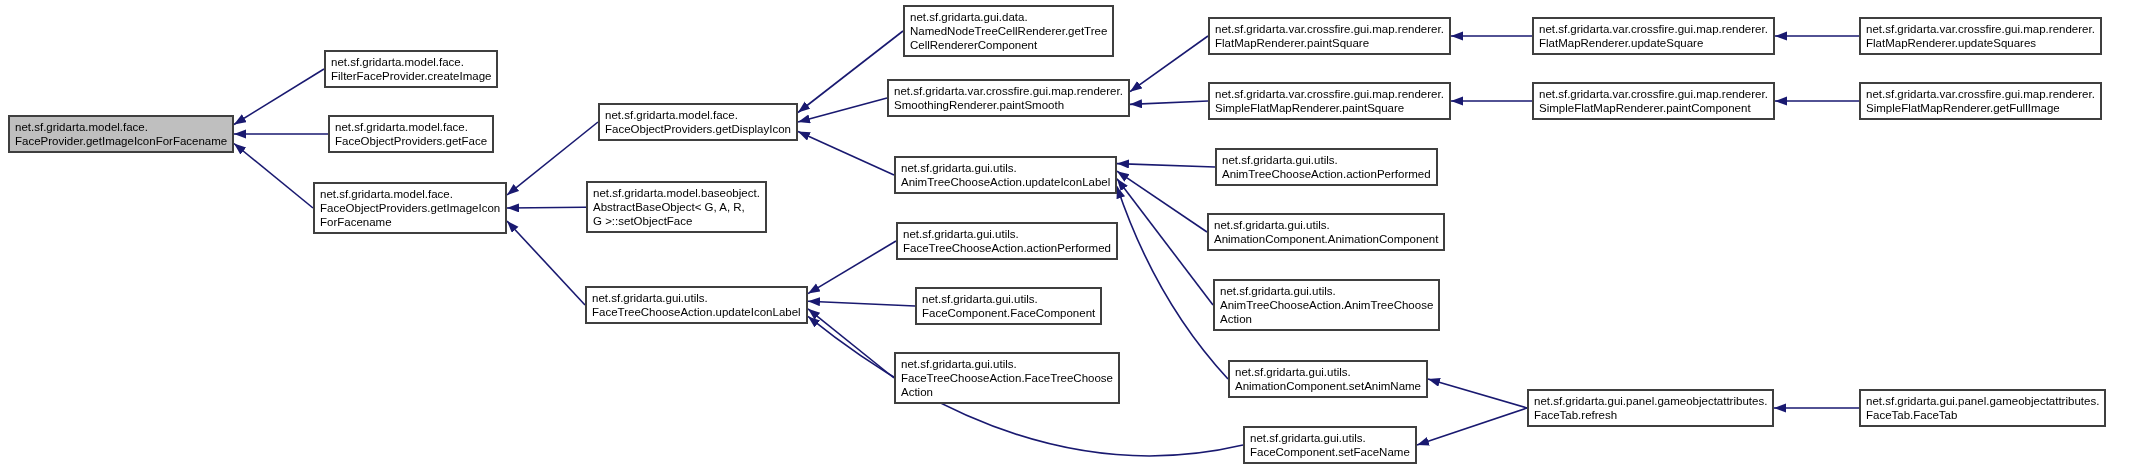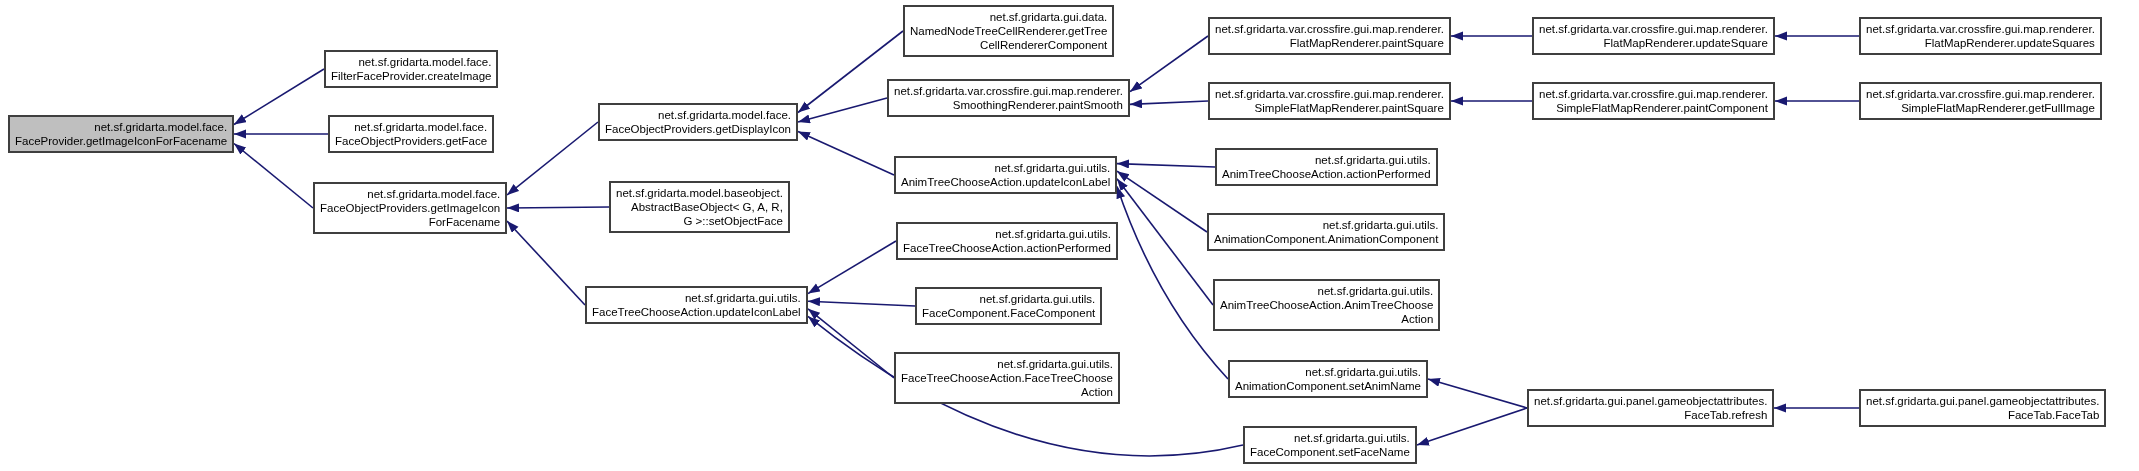--- a/index.html
+++ b/index.html
@@ -26,21 +26,21 @@
     position: absolute;
     z-index: 1;
     box-sizing: border-box;
     background: var(--nodefill, #ffffff);
     border: 2px solid var(--nodeborder, #3f3f3f);
     color: #000000;
     font-size: 11.5px;
     line-height: 14px;
     padding: 3px 5px;
     white-space: pre;
-    text-align: right;
+    text-align: left;
     cursor: pointer;
   }
   .node.highlight {
     background: var(--hifill, #bfbfbf);
   }
 </style>
 </head>
 <body>
 
 <div id="graph" style="--bg: #ffffff; --edge: #191970; --nodefill: #ffffff; --nodeborder: #3f3f3f; --hifill: #bfbfbf;">
@@ -82,21 +82,21 @@
 FaceProvider.getImageIconForFacename</div>
   <div class="node" style="left:324px;top:50px">net.sf.gridarta.model.face.
 FilterFaceProvider.createImage</div>
   <div class="node" style="left:328px;top:115px">net.sf.gridarta.model.face.
 FaceObjectProviders.getFace</div>
   <div class="node" style="left:313px;top:182px">net.sf.gridarta.model.face.
 FaceObjectProviders.getImageIcon
 ForFacename</div>
   <div class="node" style="left:598px;top:103px">net.sf.gridarta.model.face.
 FaceObjectProviders.getDisplayIcon</div>
-  <div class="node" style="left:609px;top:181px">net.sf.gridarta.model.baseobject.
+  <div class="node" style="left:586px;top:181px">net.sf.gridarta.model.baseobject.
 AbstractBaseObject&lt; G, A, R,
 G &gt;::setObjectFace</div>
   <div class="node" style="left:903px;top:5px">net.sf.gridarta.gui.data.
 NamedNodeTreeCellRenderer.getTree
 CellRendererComponent</div>
   <div class="node" style="left:887px;top:79px">net.sf.gridarta.var.crossfire.gui.map.renderer.
 SmoothingRenderer.paintSmooth</div>
   <div class="node" style="left:1208px;top:17px">net.sf.gridarta.var.crossfire.gui.map.renderer.
 FlatMapRenderer.paintSquare</div>
   <div class="node" style="left:1208px;top:82px">net.sf.gridarta.var.crossfire.gui.map.renderer.

